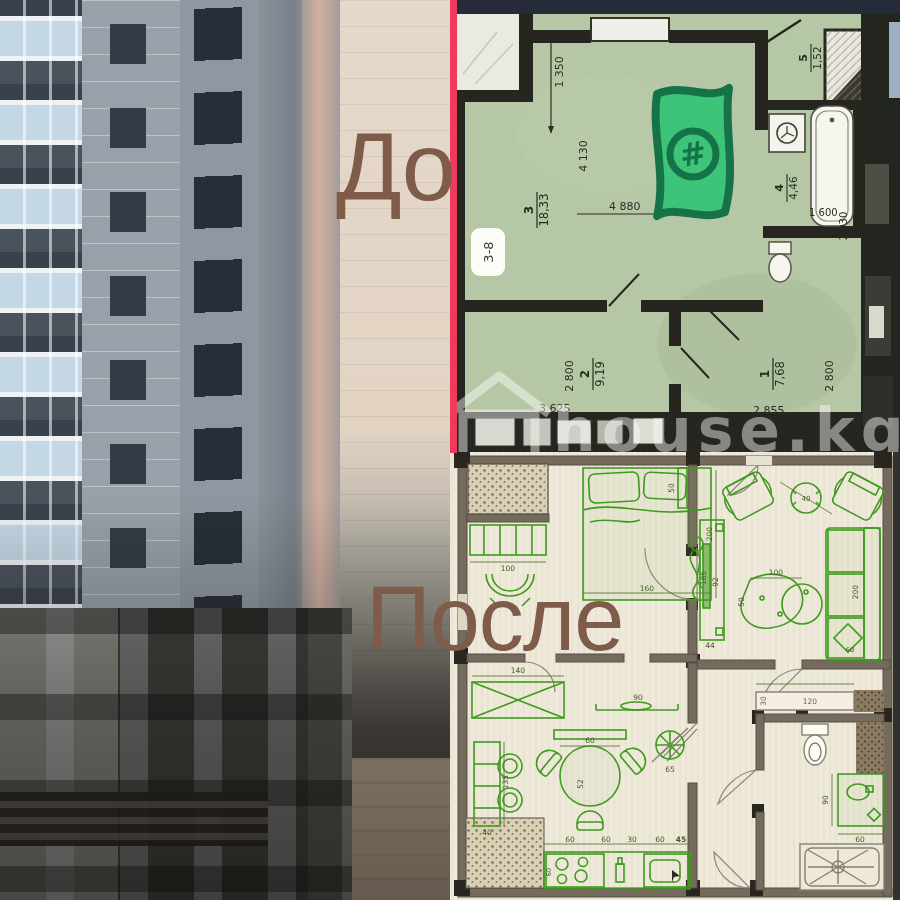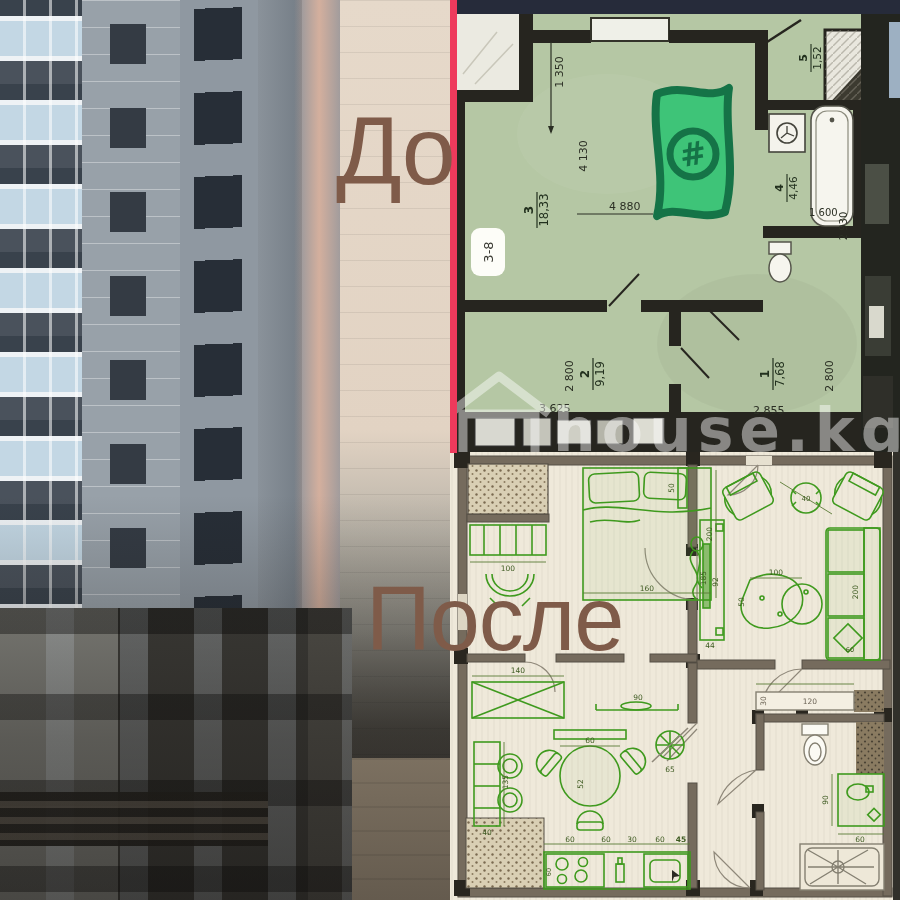--- a/index.html
+++ b/index.html
@@ -40,21 +40,21 @@
   .ph-beige{left:352px;top:758px;width:100px;height:142px;background:#c9b69c;}
   .ph-beige::after{content:"";position:absolute;inset:0;
     background:repeating-linear-gradient(180deg,rgba(0,0,0,.08) 0 2px,transparent 2px 24px);}
   .ph-shade{left:0;top:0;width:452px;height:900px;
     background:linear-gradient(180deg,rgba(0,0,0,0) 55%,rgba(25,23,20,.42) 82%,rgba(18,16,14,.55) 100%);}
   
   .red-line{position:absolute;left:450px;top:0;width:7px;height:453px;background:#ee3a5c;z-index:5;}
   .topbar{position:absolute;left:457px;top:0;width:443px;height:14px;background:#262b3a;z-index:4;}
   
   .lbl{position:absolute;color:#7f5b49;z-index:9;line-height:1;letter-spacing:-1px;}
-  .lbl-before{left:336px;top:102px;font-size:97px;}
+  .lbl-before{left:336px;top:118px;font-size:97px;}
   .lbl-after{left:366px;top:574px;font-size:90px;}
   
   .plan-top{position:absolute;left:457px;top:14px;z-index:2;}
   .plan-bottom{position:absolute;left:450px;top:452px;z-index:3;}
   svg text{font-family:"DejaVu Sans",sans-serif;}
 </style>
 </head>
 <body>
 
 <div class="stage">

